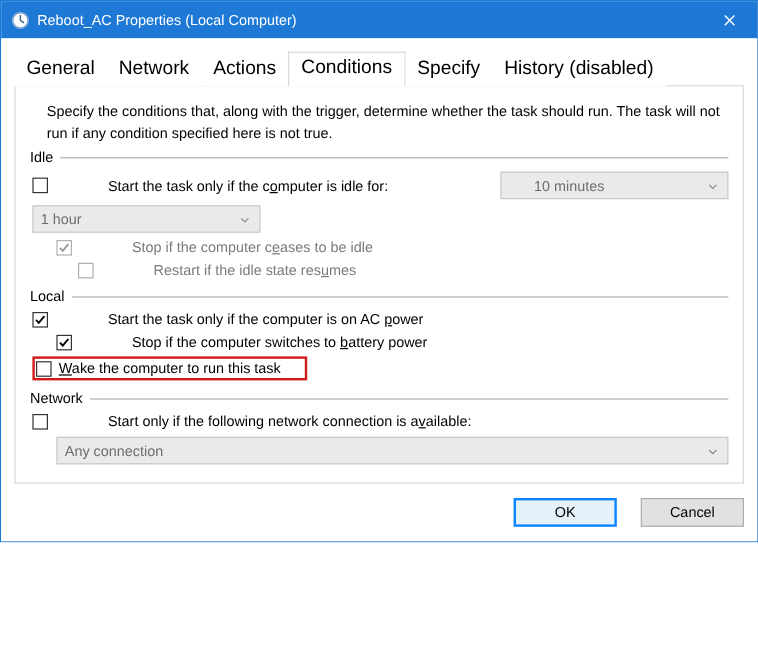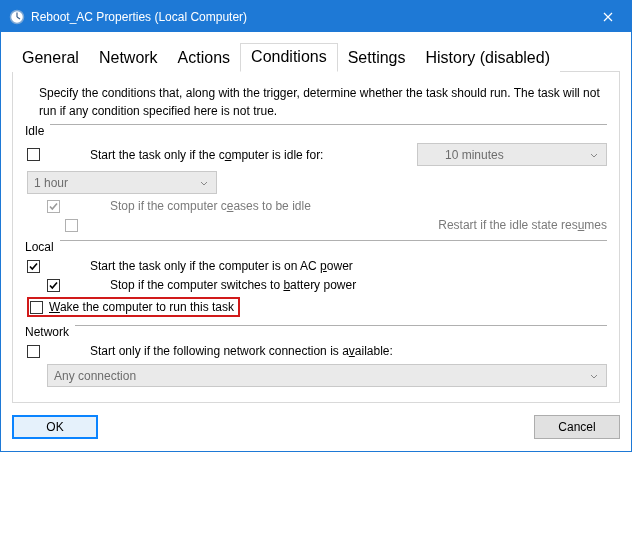--- a/index.html
+++ b/index.html
@@ -13,37 +13,37 @@
   .titlebar .close svg { width:10px; height:10px; }
   .client { flex:1; background:#fff; padding:11px 11px 12px 11px; display:flex; flex-direction:column; }
   .tabstrip { display:flex; align-items:flex-end; position:relative; }
   .tabstrip::after { content:""; position:absolute; left:0; right:0; bottom:0; height:1px; background:#d9d9d9; z-index:0; }
   .tab { position:relative; padding:4px 10px 5px 10px; font-size:16px; background:#fff; cursor:default; z-index:1; }
   .tab.selected { border:1px solid #d9d9d9; border-bottom:1px solid #fff; }
   .tab:not(.selected) { color:#000; }
   .tabbody { border:1px solid #d9d9d9; border-top:none; padding:10px 12px 14px 12px; flex:1; overflow:hidden; }
   .desc { line-height:1.5; margin:2px 2px 4px 14px; }
   .section { margin-top:2px; }
-  .section .sectitle { display:flex; }
+  .section .sectitle { display:flex; align-items:center; }
   .section .sectitle span { padding-right:6px; }
   .section .sectitle .rule { flex:1; height:1px; background:#b0b0b0; }
   .row { display:flex; align-items:center; margin-top:5px;gap:44px; }
   .cb { width:13px; height:13px; border:1px solid #333; margin-right:6px; display:inline-flex; align-items:center; justify-content:center; background:#fff; flex:none; }
   .cb.disabled { border-color:#b0b0b0; }
   .cb.checked svg { display:block; } 
   .cb svg { display:none; width:11px; height:11px; }
   .cb.checked.disabled svg path { stroke:#9a9a9a; }
   label.lab { cursor:default; }
   .disabled-text { color:#7a7a7a; }
   .underline-letter { text-decoration: underline; }
   .select { border:1px solid #c9c9c9; background:#eaeaea; height:23px; display:flex; align-items:center; padding:0 6px; color:#6d6d6d; position:relative; }
   .select .chev { position:absolute; right:8px; top:50%; transform:translateY(-50%); }
   .select.big { width:100%; }
-  .highlight { border:2px solid #d11a1a; padding:1px 4px 1px 1px; display:inline-flex; align-items:center; }
-  .footer { display:flex; justify-content:space-between; gap:20px; padding-top:12px; }
+  .highlight { border:2px solid #d11a1a; padding:1px 20px 1px 1px; display:inline-flex; align-items:center; }
+  .footer { display:flex; justify-content:flex-end; gap:20px; padding-top:12px; }
   .btn { width:86px; height:24px; border:1px solid #adadad; background:#e1e1e1; display:flex; align-items:center; justify-content:center; font-size:12px; }
   .btn.primary { border:2px solid #0a84ff; background:#e5f1fb; }
 </style>
 </head>
 <body>
 
 <div class="window">
   <div class="titlebar">
     <span class="icon">
       <svg viewBox="0 0 16 16">
@@ -59,21 +59,21 @@
         </svg>
     </div>
   </div>
 
   <div class="client">
     <div class="tabstrip">
       <div class="tab">General</div>
       <div class="tab">Network</div>
       <div class="tab">Actions</div>
       <div class="tab selected">Conditions</div>
-      <div class="tab">Settings</div>
+      <div class="tab">Specify</div>
       <div class="tab">History (disabled)</div>
     </div>
 
     <div class="tabbody">
       <div class="desc">Specify the conditions that, along with the trigger, determine whether the task should run. The task will not run  if any condition specified here is not true.</div>
 
       <div class="section">
         <div class="sectitle">
             <span>Idle</span>
             <div class="rule"></div>
@@ -102,21 +102,21 @@
 
         <div class="row" style="margin-left:22px;">
           <span class="cb disabled checked">
               <svg viewBox="0 0 11 11">
                 <path d="M2 5.5 L4.3 8 L9 2.5" stroke="#000" stroke-width="1.6" fill="none"></path>
               </svg>
             </span>
           <label class="lab disabled-text"><span>Stop if the computer c</span><span class="underline-letter">e</span><span>ases to be idle</span></label>
         </div>
 
-        <div class="row" style="margin-left:40px;justify-content:space-between;">
+        <div class="row" style="margin-left:40px;">
           <span class="cb disabled"></span>
           <label class="lab disabled-text"><span>Restart if the idle state res</span><span class="underline-letter">u</span><span>mes</span></label>
         </div>
       </div>
 
       <div class="section" style="margin-top:8px;">
         <div class="sectitle">
             <span>Local</span>
             <div class="rule"></div>
           </div>

